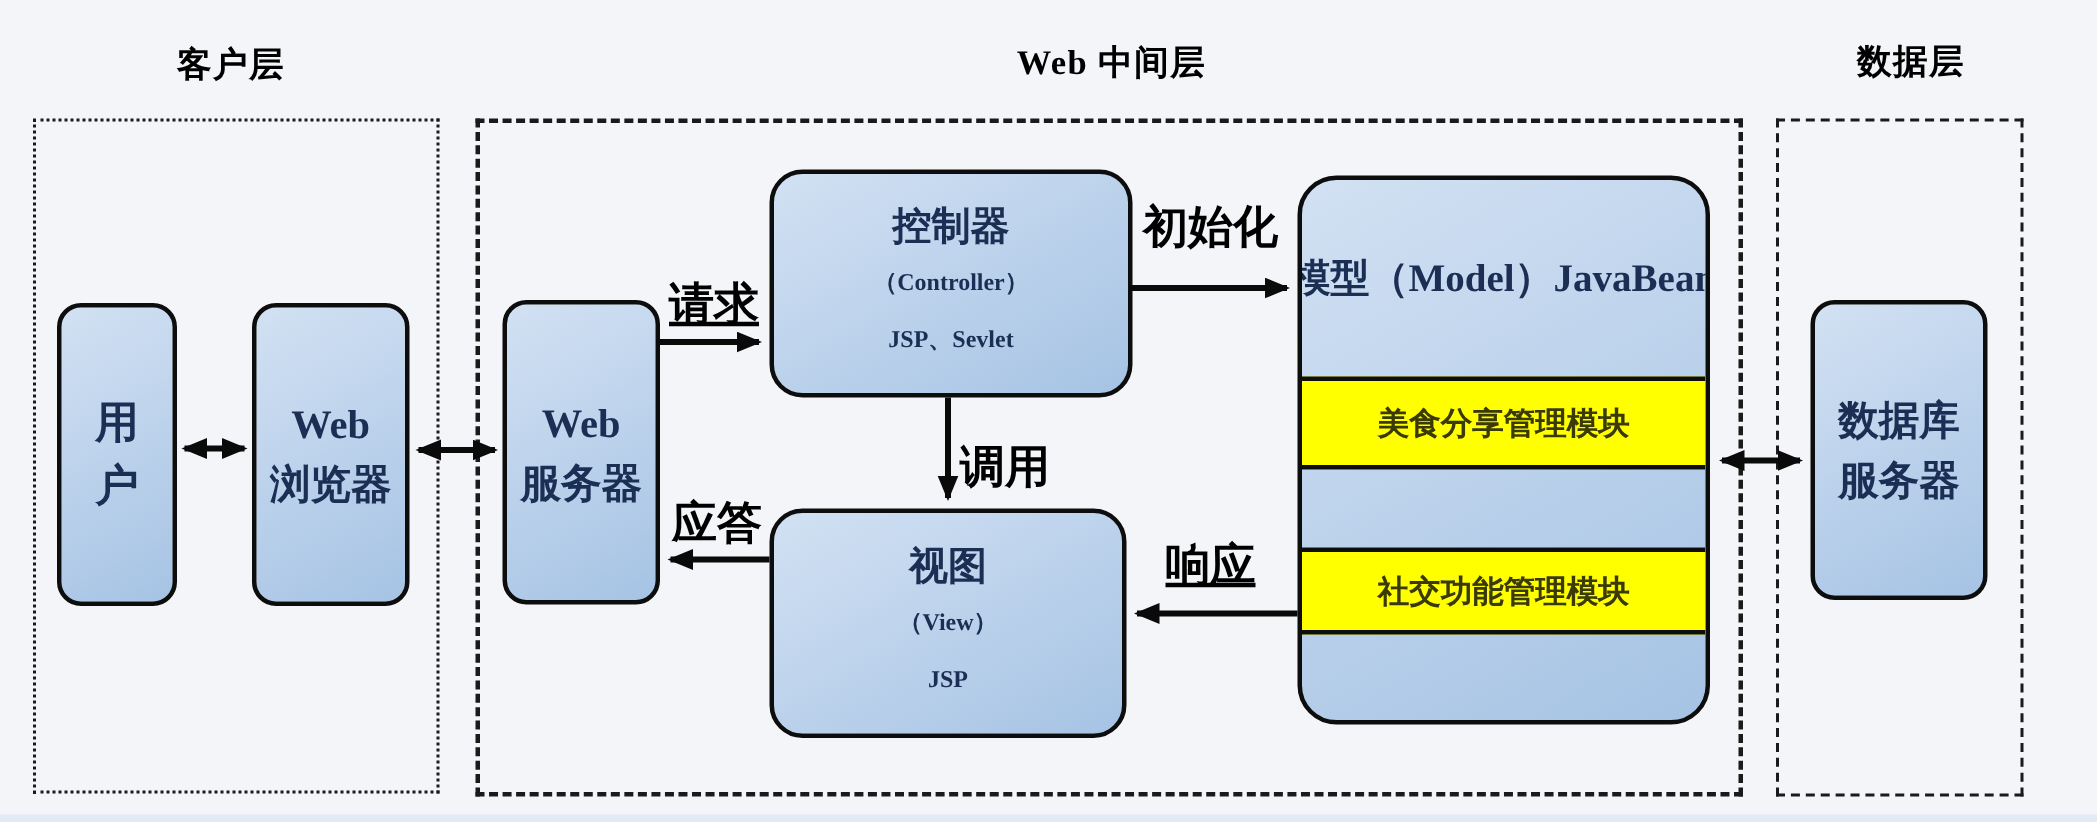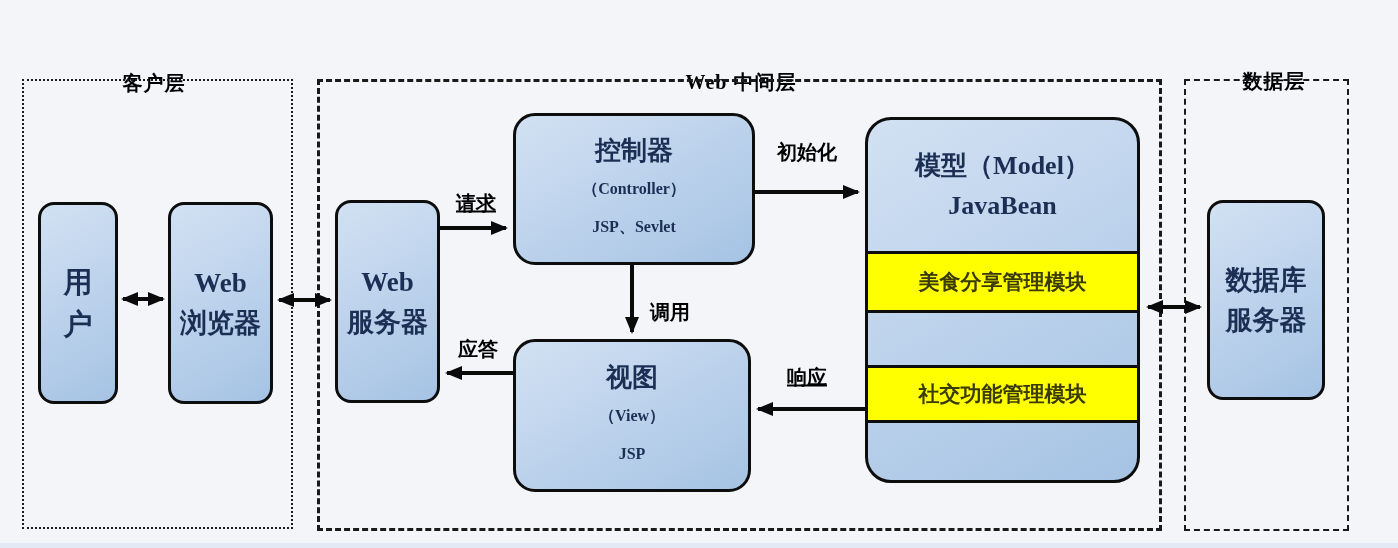--- a/index.html
+++ b/index.html
@@ -24,26 +24,25 @@
     background:var(--background);
     overflow:hidden;
   }
   .bottom-strip{
     position:absolute;left:0;bottom:0;width:1398px;height:5px;
     background:#e3eaf5;
   }
   .layer-title{
     position:absolute;
     transform:translate(-50%,-50%);
-    font-size:20px;
+    font-size:23px;
     font-weight:700;
     color:var(--label-text);
     letter-spacing:1px;
     white-space:nowrap;
-    margin-top:40px;
   }
   .container{
     position:absolute;
     box-sizing:border-box;
     background:transparent;
   }
   .container.client{border:2px dotted #1a1a1a;}
   .container.middle{border:3px dashed #1a1a1a;}
   .container.data{border:2px dashed #1a1a1a;}
   .node{
@@ -65,41 +64,41 @@
   .node-mid .sub{font-size:16px;}
   .node-user{border-radius:16px;font-size:29px;line-height:42px;}
   .node-model{
     border-radius:26px;
     overflow:hidden;
     justify-content:flex-start;
     padding:0;
   }
   .model-top{
     height:131px;width:100%;
-    display:flex;flex-direction:column;align-items:center;justify-content:center;
+    display:flex;flex-direction:row;align-items:center;justify-content:center;
     font-size:26px;line-height:40px;
   }
   .module{
     box-sizing:border-box;
     width:100%;
     background:var(--module-fill);
     border-top:3px solid var(--node-border);
     border-bottom:3px solid var(--node-border);
     color:var(--module-text);
     display:flex;align-items:center;justify-content:center;
     font-size:21px;font-weight:700;
     white-space:nowrap;
   }
   .module-1{height:62px;}
   .model-gap{height:52px;width:100%;}
   .module-2{height:58px;}
   .arrow-label{
     position:absolute;
     transform:translate(-50%,-50%);
-    font-size:20px;
+    font-size:30px;
     font-weight:700;
     color:var(--label-text);
     white-space:nowrap;
   }
   svg.arrows{
     position:absolute;left:0;top:0;width:1398px;height:548px;
     pointer-events:none;
   }
 </style>
 </head>

